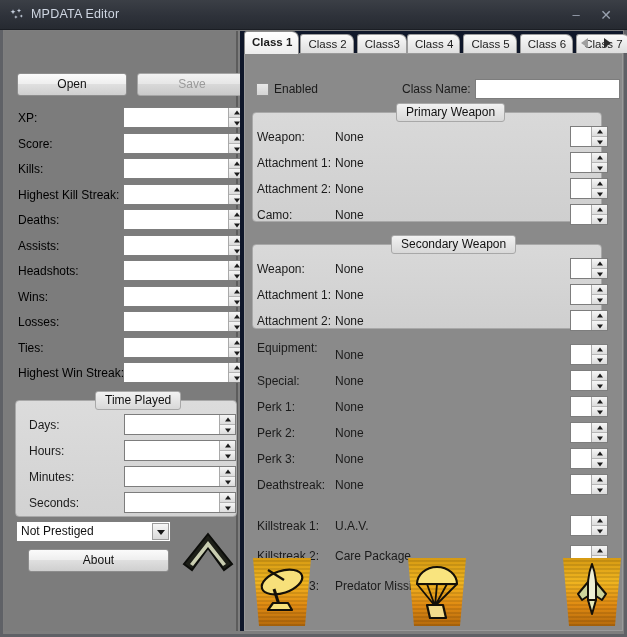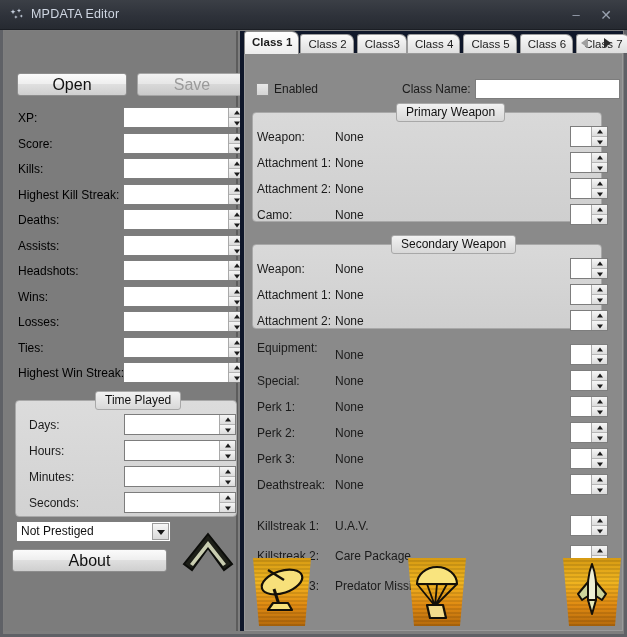--- a/index.html
+++ b/index.html
@@ -58,21 +58,21 @@
     background: #7c7c7c;
     border-right: 2px solid #5c5c5c;
     box-sizing: border-box;
   }
 
   .btn {
     position: absolute;
     background: linear-gradient(180deg,#fbfbfb 0%, #eeeeee 48%, #dfdfdf 50%, #cfcfcf 100%);
     border: 1px solid #8d8d8d;
     border-radius: 3px;
-    font-size: 16px;
+    font-size: 12px;
     color: #111;
     text-align: center;
     line-height: 21px;
     box-sizing: border-box;
     cursor: default;
   }
   .btn.disabled {
     color: #9a9a9a;
     background: linear-gradient(180deg,#f2f2f2 0%, #e6e6e6 48%, #d8d8d8 50%, #c9c9c9 100%);
     border-color: #a5a5a5;
@@ -170,21 +170,21 @@
     border: 1px solid #9d9d9d;
     box-sizing: border-box;
   }
   #prestige-combo .arrowbox::after {
     content:""; position:absolute; left:50%; top:50%;
     transform: translate(-50%,-40%);
     border-left: 4px solid transparent;
     border-right: 4px solid transparent;
     border-top: 5px solid #1a1a1a;
   }
-  #btn-about { left: 8px; top: 518px; width: 155px; height: 23px; }
+  #btn-about { left: 24px; top: 518px; width: 141px; height: 23px; }
 
   
   #rank-emblem {
     position: absolute; left: 175px; top: 497px;
     width: 58px; height: 46px;
   }
 
   
   #right-panel {
     position: absolute; left: 240px; top: 31px;

